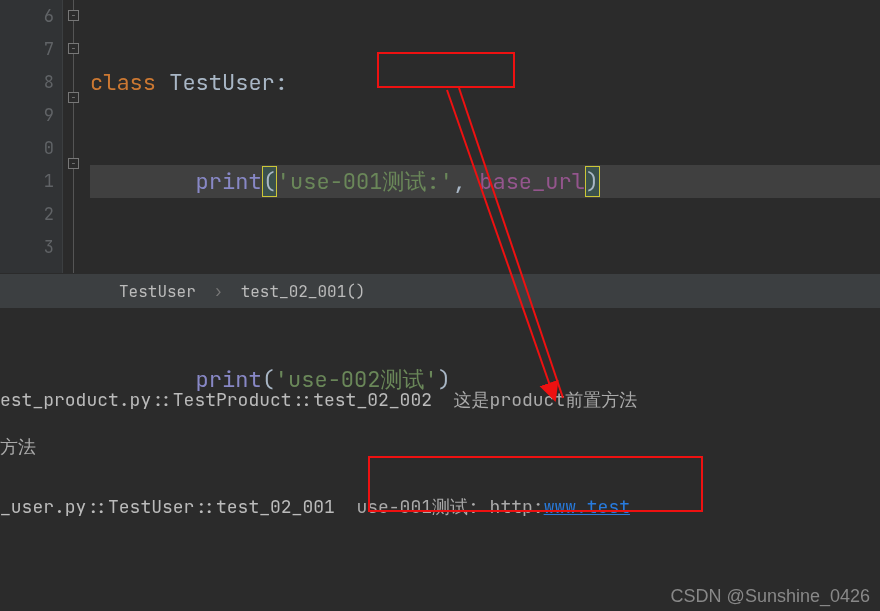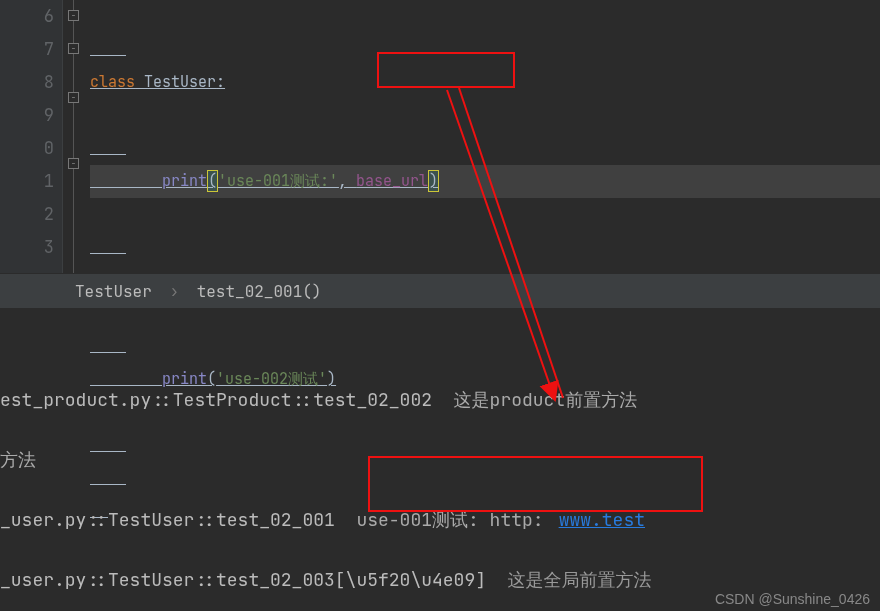--- a/index.html
+++ b/index.html
@@ -59,73 +59,72 @@
     background: #2b2b2b;
     font-size: 9px;
     line-height: 9px;
     text-align: center;
     color: #888;
   }
   .code {
     flex: 1;
     line-height: 33px;
     white-space: pre;
-    font-size: 15px;
-    text-decoration: underline;
+    font-size: 22px;
   }
   .code-line { height: 33px; }
   .kw { color: #cc7832; }
   .fn { color: #ffc66d; }
   .builtin { color: #8888c6; }
   .param { color: #94558d; }
   .selfp { color: #94558d; }
   .str { color: #6a8759; }
   .punc { color: #a9b7c6; }
   .caret-bg { background: #404040; }
   .bracket-match { border: 1px solid #ccc637; background: #3b514d; }
 
   .breadcrumb {
     height: 35px;
     background: #3c3f41;
     border-top: 1px solid #2b2b2b;
     color: #bbbbbb;
     font-size: 16px;
     line-height: 35px;
-    padding-left: 75px;
+    padding-left: 119px;
   }
   .crumb-sep { color: #777; margin: 0 8px; }
 
   .console {
     background: #2b2b2b;
     color: #bbbbbb;
     font-size: 18px;
     line-height: 40px;
     padding-top: 72px;
   }
   .console-line { height: 40px; white-space: pre; }
   .cn-text { color: #aaa; }
   .cn-text2 { color: #999; }
-  .link { color: #287bde; text-decoration: underline; margin-left: 15px; }
+  .link { color: #287bde; text-decoration: underline; }
 
   .redbox {
     position: absolute;
     border: 2px solid #e11;
     pointer-events: none;
   }
   svg.arrow {
     position: absolute;
     top: 0; left: 0;
     pointer-events: none;
   }
   .watermark {
     position: absolute;
     right: 10px;
     bottom: 4px;
     color: #888;
-    font-size: 14px;
+    font-size: 18px;
     font-family: sans-serif;
   }
 </style>
 </head>
 <body>
 
 <div class="editor">
   <div class="gutter">
     <div class="gutter-line"><span>6</span><span class="run-icon"></span></div>
     <div class="gutter-line"><span>7</span><span class="run-icon"></span></div>
@@ -154,23 +153,22 @@
 </div>
 
 <div class="breadcrumb">
   <span>TestUser</span>
   <span class="crumb-sep">›</span>
   <span>test_02_001()</span>
 </div>
 
 <div class="console">
   <div class="console-line"><span>est_product.py::TestProduct::test_02_002</span><span class="cn-text">  这是product前置方法</span></div>
-  <div class="console-line" style="margin-top:20px"><span class="cn-text">方法</span></div>
+  <div class="console-line" style="margin-top:7px"><span class="cn-text">方法</span></div>
   <div class="console-line" style="margin-top:20px"><span>_user.py::TestUser::test_02_001</span>  <span class="cn-text">use-001测试: http:</span><span class="link">www.test</span></div>
-  <div class="console-line" style="margin-top:20px"><span>_user.py::TestUser::test_02_003[\u5f20\u4e09]</span><span class="cn-text2">  这是全局前置方法</span></div>
 </div>
 
 <div class="redbox" style="left:377px;top:52px;width:138px;height:36px"></div>
 <div class="redbox" style="left:368px;top:456px;width:335px;height:56px"></div>
 
 <svg class="arrow" width="880" height="611">
   <defs>
     <marker id="ah" markerWidth="12" markerHeight="12" refX="9" refY="5" orient="auto">
       <path d="M0,0 L10,5 L0,10 z" fill="#e11"></path>
     </marker>

